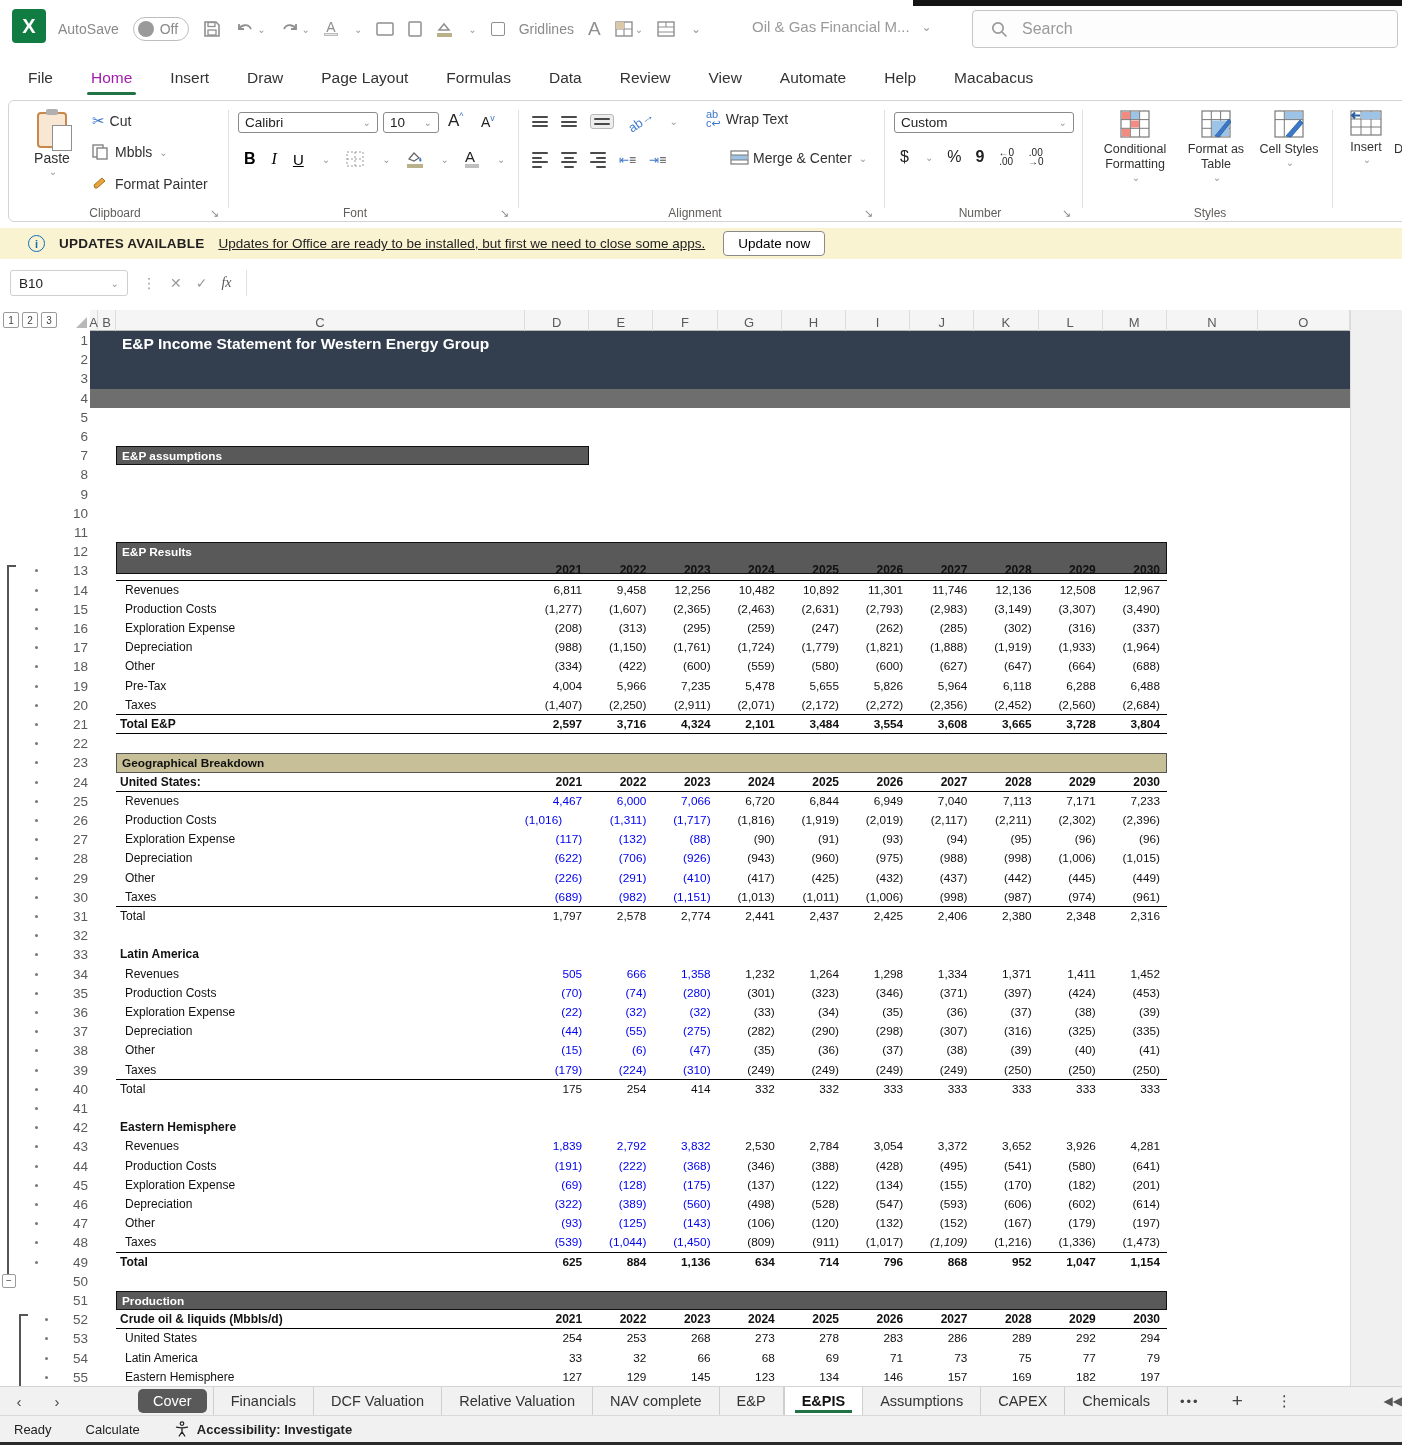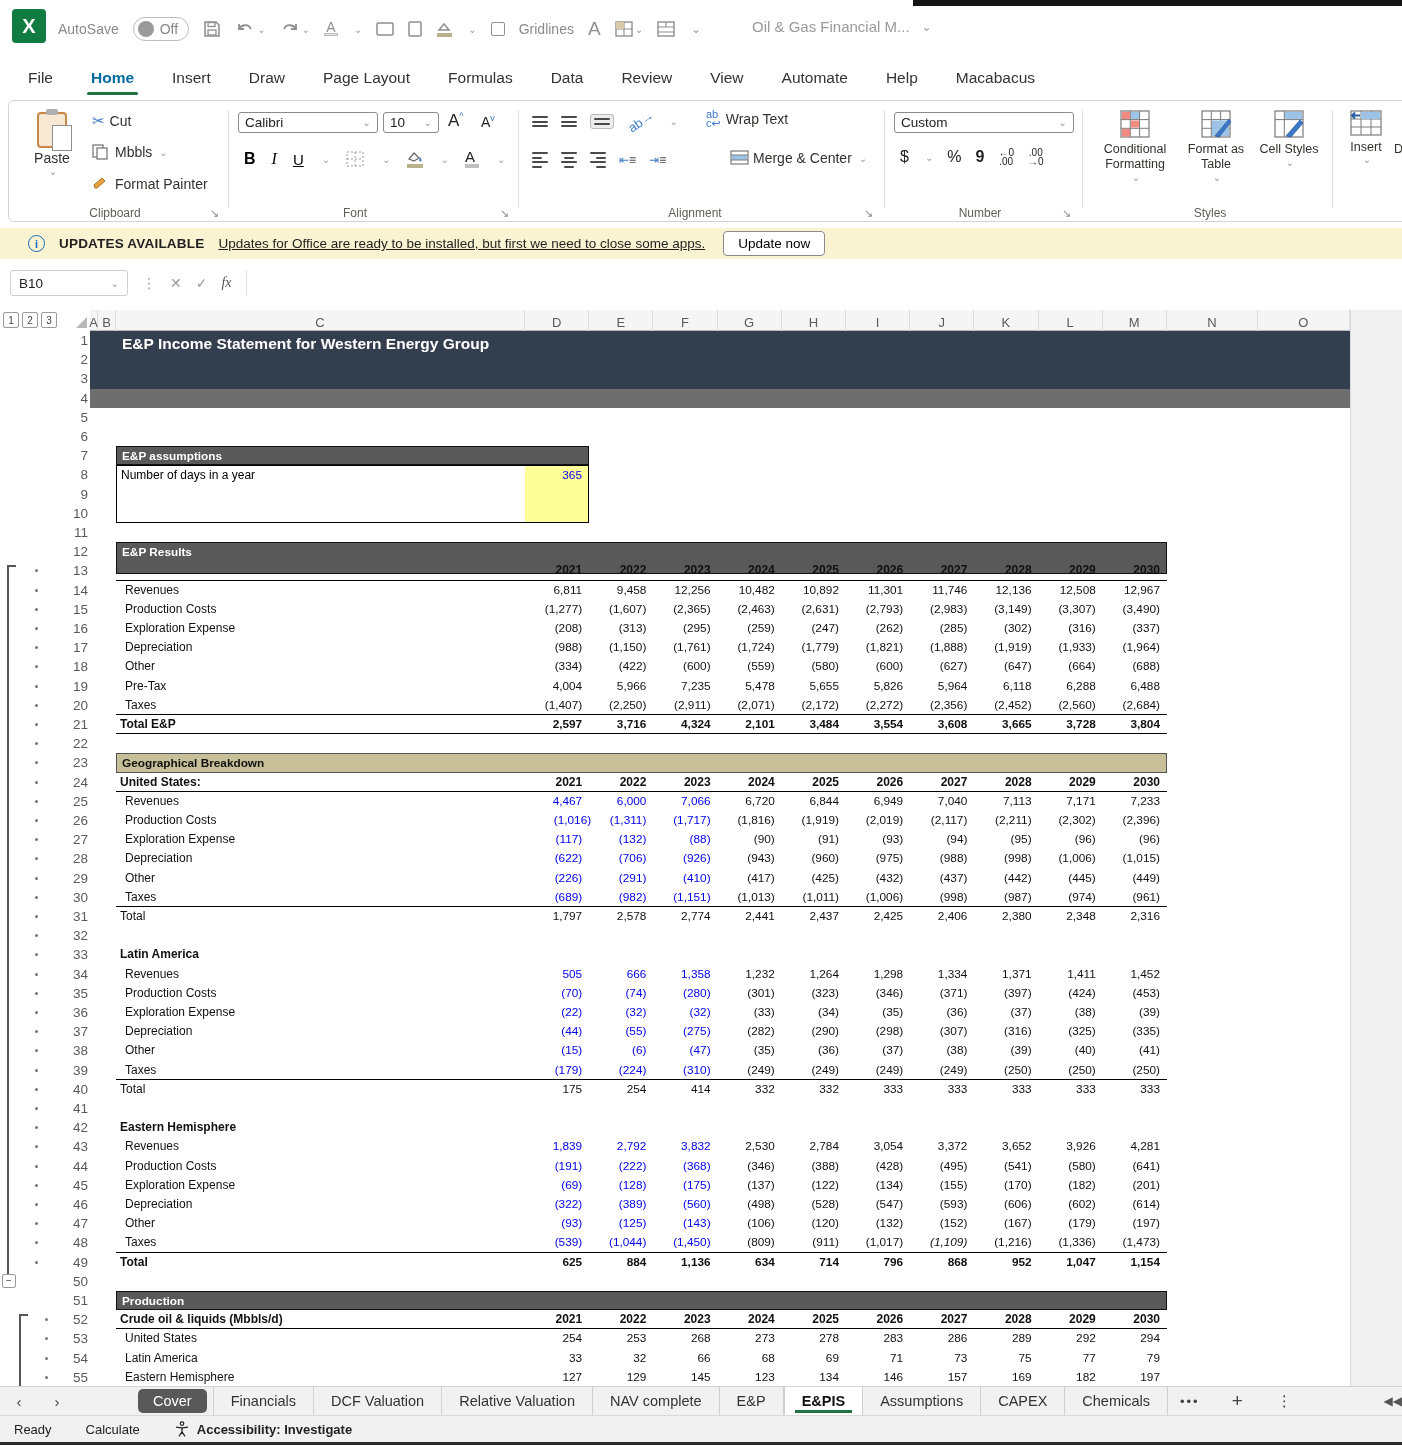--- a/index.html
+++ b/index.html
@@ -20,21 +20,21 @@
   .qico { display:inline-flex; align-items:center; color:#8f8f8f; font-size:17px; }
   .chev { font-size:10px; color:#9a9a9a; margin-left:2px; }
   .cbox { width:14px; height:14px; border:1.5px solid #8f8f8f; border-radius:2px; display:inline-block; }
   .doctitle { position:absolute; top:18px; left:752px; color:#9a9a9a; font-size:15px; display:flex; gap:10px; align-items:center; }
   .search { position:absolute; top:10px; left:972px; width:426px; height:38px; border:1px solid #c6c6c6; border-radius:4px;
     background:#fdfdfd; display:flex; align-items:center; gap:14px; padding-left:18px; color:#9a9a9a; font-size:16px; }
 
   
   .menubar { position:absolute; top:58px; left:0; width:1402px; height:40px; background:#fff; display:flex; align-items:center; gap:34px; padding-left:26px; font-size:15.5px; color:#333; }
   .menubar .mitem { position:relative; padding:6px 2px; cursor:default; }
-  .menubar .mitem.active { font-weight:bold; color:#0369a1; }
+  .menubar .mitem.active { font-weight:normal; color:#a21caf; }
   .menubar .mitem.active::after { content:""; position:absolute; left:-2px; right:-2px; bottom:-2px; height:3px; background:var(--green); border-radius:2px; }
 
   
   .ribbon { position:absolute; top:98px; left:0; width:1402px; height:128px; background:#fff; }
   .ribbon-frame { position:absolute; top:2px; left:8px; width:1402px; height:122px; border:1px solid #d4d4d4; border-radius:6px; }
   .rsep { position:absolute; top:12px; width:1px; height:98px; background:#e0e0e0; }
   .glabel { position:absolute; bottom:6px; font-size:12px; color:#605e5c; text-align:center; }
   .launcher { position:absolute; bottom:6px; font-size:11px; color:#8a8a8a; }
   .rtxt { font-size:14px; color:#323130; }
   .rsm { font-size:12.5px; color:#323130; }
@@ -171,20 +171,27 @@
           <svg width="18" height="16" viewBox="0 0 18 16">
             <rect x="1" y="1" width="16" height="14" fill="none" stroke="#8f8f8f" stroke-width="1.4"></rect>
             <path d="M1 6h16 M1 11h16 M9 1v5" stroke="#8f8f8f" stroke-width="1.1"></path>
           </svg>
         </span>
       <span class="chev" style="font-size:12px;">⌄</span>
     </div>
     <div class="doctitle">
       <span>Oil &amp; Gas Financial M...</span>
       <span class="chev" style="font-size:12px;">⌄</span>
+    </div>
+    <div class="search">
+      <svg width="17" height="17" viewBox="0 0 17 17">
+          <circle cx="7" cy="7" r="5.2" fill="none" stroke="#9a9a9a" stroke-width="1.7"></circle>
+          <path d="M11 11l4.5 4.5" stroke="#9a9a9a" stroke-width="1.7"></path>
+        </svg>
+      <span>Search</span>
     </div>
   </div>
 
   <div class="menubar" id="menubar">
       <div class="mitem">File</div>
       <div class="mitem active">Home</div>
       <div class="mitem">Insert</div>
       <div class="mitem">Draw</div>
       <div class="mitem">Page Layout</div>
       <div class="mitem">Formulas</div>
@@ -530,25 +537,20 @@
         <div class="olline" style="left: 19px; top: 1010.2px; width: 9px; height: 1.6px;"></div>
         <div class="oldot" style="left: 45px; top: 1014.2px;"></div>
         <div class="oldot" style="left: 45px; top: 1033.4px;"></div>
         <div class="oldot" style="left: 45px; top: 1052.6px;"></div>
         <div class="oldot" style="left: 45px; top: 1071.8px;"></div>
       </div>
     <div class="sheet" id="sheetbody">
         <div class="banner" style="left: 90px; top: 27px; width: 1260px; height: 57.6px;">E&amp;P Income Statement for Western Energy Group</div>
         <div class="greybar" style="left: 90px; top: 84.6px; width: 1260px; height: 19.2px;"></div>
         <div class="secbar" style="left: 116px; top: 142.2px; width: 473px; height: 19.2px;">E&amp;P assumptions</div>
-        <div class="assumbox" style="left: 116px; top: 161.4px; width: 473px; height: 57.6px;">
-          <div class="assumyellow" style="right: 0px; top: 0px; width: 63px; height: 100%;"></div>
-          <div style="position: absolute; left: 4px; top: 0px; font-size: 12px; line-height: 19.2px;">Number of days in a year</div>
-          <div style="position: absolute; right: 6px; top: 0px; font-size: 11.8px; line-height: 19.2px; color: var(--blue);">365</div>
-        </div>
         <div class="secbar" style="left: 116px; top: 238.2px; width: 1051px; height: 32px;">E&amp;P Results</div>
         <div class="tblrow years uline" style="top: 257.4px;">
           <div class="v" style="left: 409px;">2021</div>
           <div class="v" style="left: 473.2px;">2022</div>
           <div class="v" style="left: 537.4px;">2023</div>
           <div class="v" style="left: 601.6px;">2024</div>
           <div class="v" style="left: 665.8px;">2025</div>
           <div class="v" style="left: 730px;">2026</div>
           <div class="v" style="left: 794.2px;">2027</div>
           <div class="v" style="left: 858.4px;">2028</div>
@@ -681,21 +683,21 @@
           <div class="v" style="left: 601.6px;">6,720</div>
           <div class="v" style="left: 665.8px;">6,844</div>
           <div class="v" style="left: 730px;">6,949</div>
           <div class="v" style="left: 794.2px;">7,040</div>
           <div class="v" style="left: 858.4px;">7,113</div>
           <div class="v" style="left: 922.6px;">7,171</div>
           <div class="v" style="left: 986.8px;">7,233</div>
         </div>
         <div class="tblrow" style="top: 507px;">
           <div class="lab ind">Production Costs</div>
-          <div class="v blue" style="left: 418px;">(1,016)</div>
+          <div class="v blue" style="left: 389px;">(1,016)</div>
           <div class="v blue" style="left: 473.2px;">(1,311)</div>
           <div class="v blue" style="left: 537.4px;">(1,717)</div>
           <div class="v" style="left: 601.6px;">(1,816)</div>
           <div class="v" style="left: 665.8px;">(1,919)</div>
           <div class="v" style="left: 730px;">(2,019)</div>
           <div class="v" style="left: 794.2px;">(2,117)</div>
           <div class="v" style="left: 858.4px;">(2,211)</div>
           <div class="v" style="left: 922.6px;">(2,302)</div>
           <div class="v" style="left: 986.8px;">(2,396)</div>
         </div>

